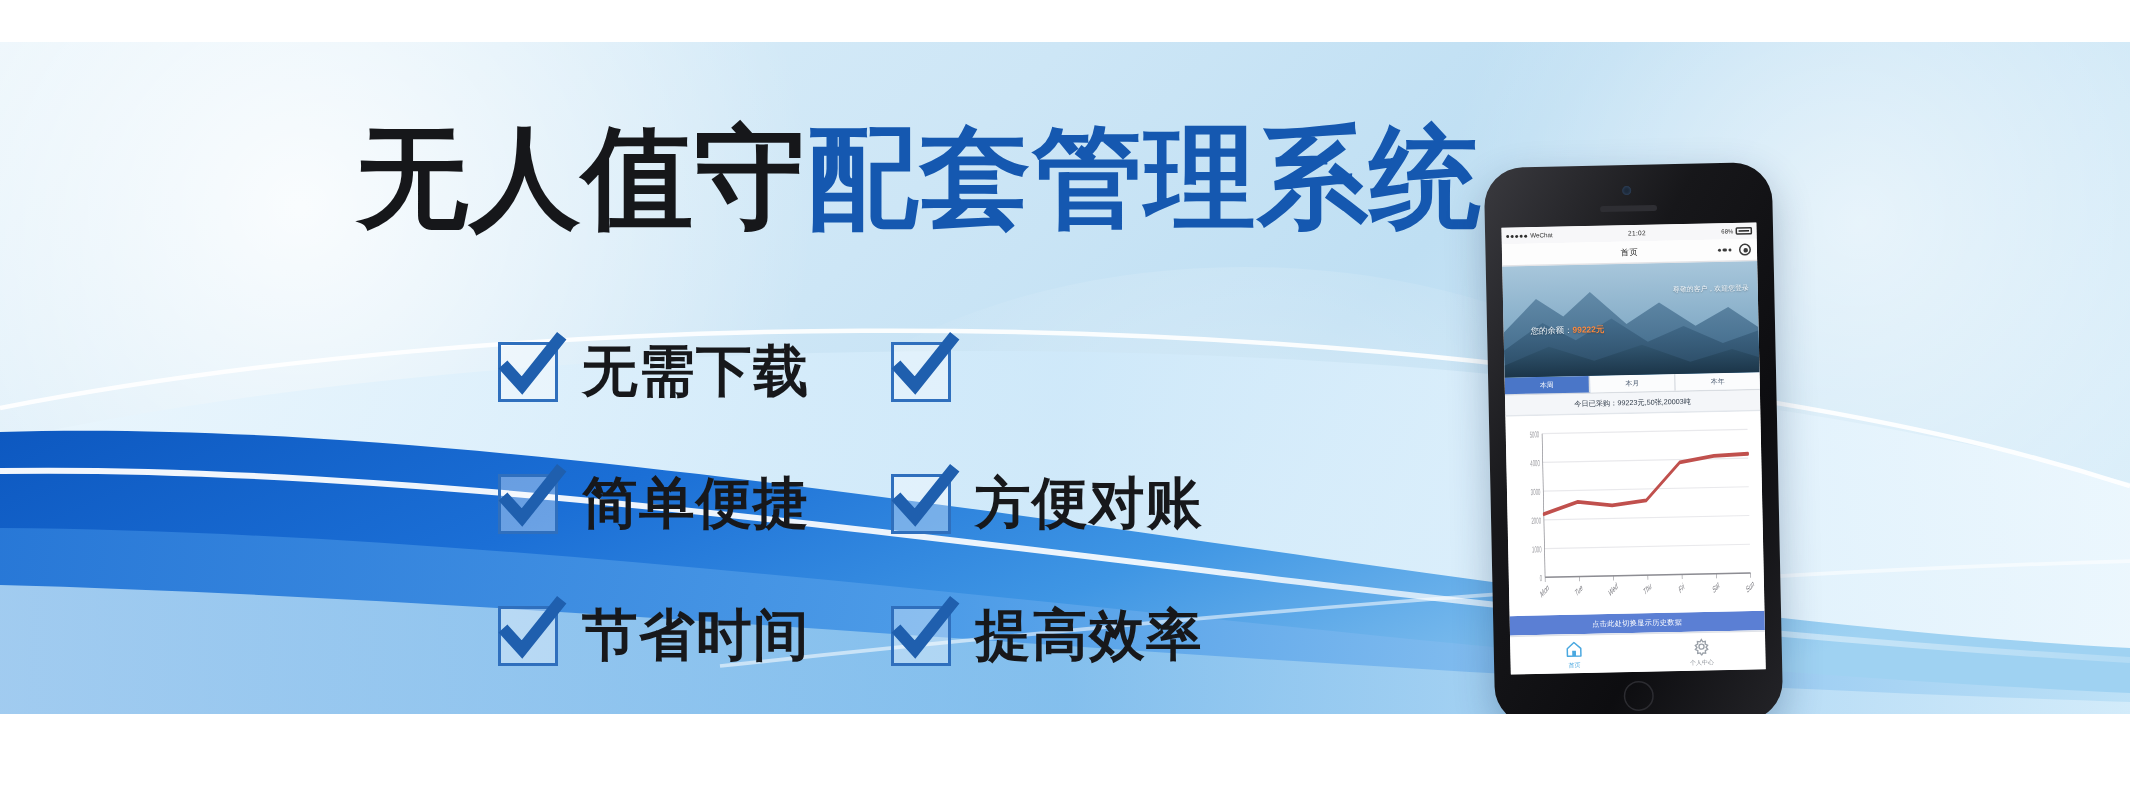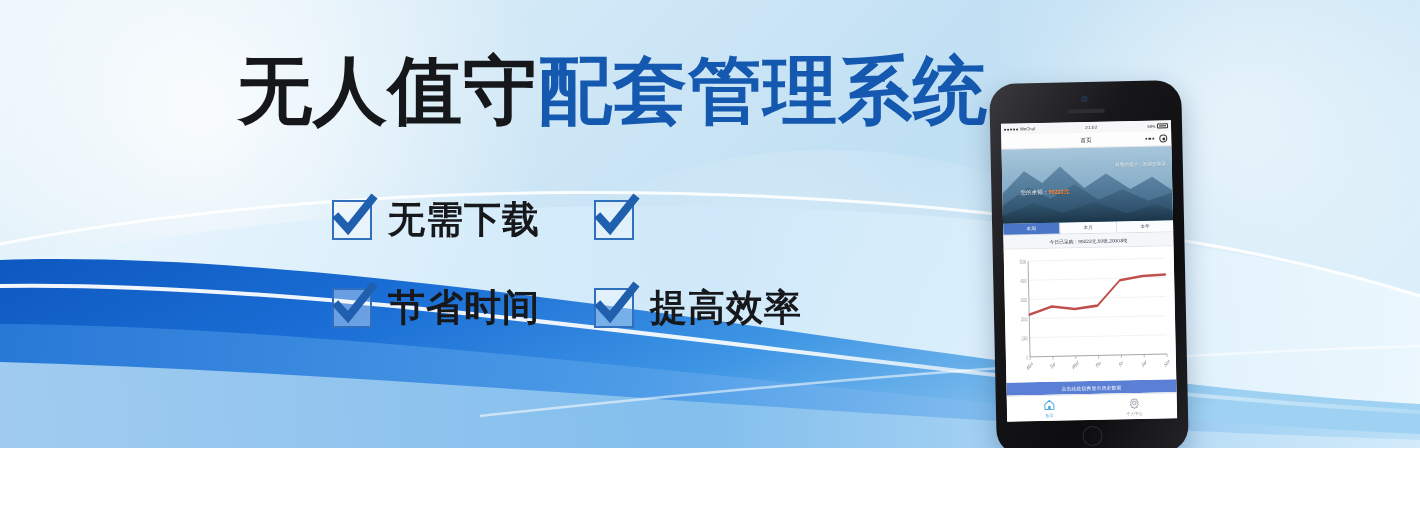--- a/index.html
+++ b/index.html
@@ -13,20 +13,21 @@
     position: relative;
     width: 1420px; height: 448px;
     overflow: hidden;
     background: linear-gradient(135deg,
         #e8f4fb 0%,
         #d8ecf8 18%,
         #cde6f6 38%,
         #bfdff3 58%,
         #cfe8f7 78%,
         #dff1fb 100%);
+    margin-top: 28px;
   }
 
   
   .glow {
     position: absolute;
     border-radius: 50%;
     pointer-events: none;
   }
   .glow-a {
     left: -180px; top: -200px; width: 760px; height: 620px;
@@ -341,21 +342,37 @@
     </div>
 
     <div class="feature">
       <span class="check-box">
         <svg width="48" height="48" viewBox="0 0 48 48">
           <path d="M8 25 L18 36 L42 6" fill="none" stroke="#1f5fae" stroke-width="8" stroke-linecap="square" stroke-linejoin="miter"></path>
         </svg>
       </span>
     </div>
 
-
+    <div class="feature">
+      <span class="check-box">
+        <svg width="48" height="48" viewBox="0 0 48 48">
+          <path d="M8 25 L18 36 L42 6" fill="none" stroke="#1f5fae" stroke-width="8" stroke-linecap="square" stroke-linejoin="miter"></path>
+        </svg>
+      </span>
+      <span class="feature-label">简单便捷</span>
+    </div>
+
+    <div class="feature">
+      <span class="check-box">
+        <svg width="48" height="48" viewBox="0 0 48 48">
+          <path d="M8 25 L18 36 L42 6" fill="none" stroke="#1f5fae" stroke-width="8" stroke-linecap="square" stroke-linejoin="miter"></path>
+        </svg>
+      </span>
+      <span class="feature-label">方便对账</span>
+    </div>
 
     <div class="feature">
       <span class="check-box">
         <svg width="48" height="48" viewBox="0 0 48 48">
           <path d="M8 25 L18 36 L42 6" fill="none" stroke="#1f5fae" stroke-width="8" stroke-linecap="square" stroke-linejoin="miter"></path>
         </svg>
       </span>
       <span class="feature-label">节省时间</span>
     </div>
 

